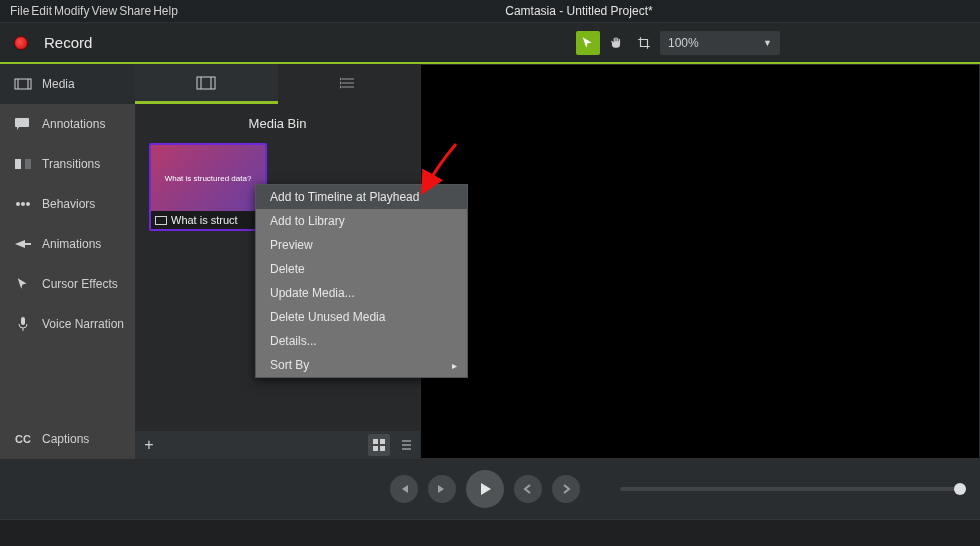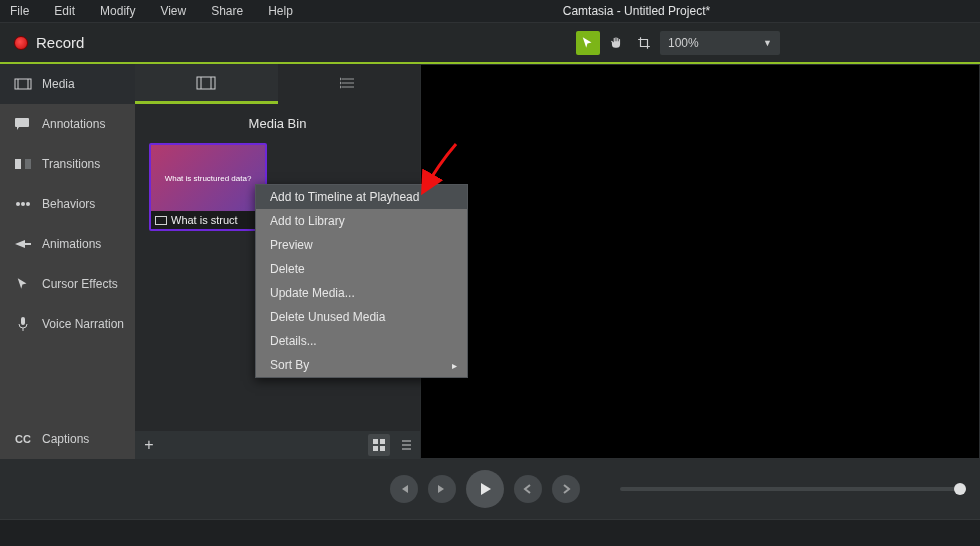--- a/index.html
+++ b/index.html
@@ -1,24 +1,24 @@
 <!DOCTYPE html>
 <html><head>
 <meta charset="utf-8">
 <style>
 * { box-sizing: border-box; margin: 0; padding: 0; font-family: -apple-system, "Segoe UI", Arial, sans-serif; }
 html, body { width: 980px; height: 546px; background: #1a1c1d; color: #cfd0d1; overflow: hidden; }
 
 .topbar { height: 22px; background: #1f2224; display: flex; align-items: center; font-size: 12px; }
-.menu { display: flex; gap: 25px; padding-left: 10px; }
+.menu { display: flex; gap: 2px; padding-left: 10px; }
 .menu span { color: #cfd0d1; cursor: pointer; }
 .title-wrap { flex: 1; text-align: center; color: #e2e3e4; font-size: 12px; }
 
 .toolbar { height: 40px; background: #252829; display: flex; align-items: center; border-top: 1px solid #2f3234; }
-.record { display: flex; align-items: center; gap: 8px; padding-left: 14px; font-size: 15px; color: #e8e8e8; }
+.record { display: flex; align-items: center; gap: 16px; padding-left: 14px; font-size: 15px; color: #e8e8e8; }
 .rec-dot { width: 14px; height: 14px; border-radius: 50%; background: radial-gradient(circle at 40% 40%, #ff4a4a, #c20d0d); border: 1px solid #7a0000; }
 .toolbar-right { margin-left: auto; display: flex; align-items: center; gap: 4px; padding-right: 200px; }
 .tool-btn { width: 24px; height: 24px; display: flex; align-items: center; justify-content: center; color: #d5d6d7; border-radius: 2px; cursor: pointer; }
 .tool-btn.active { background: #7cb518; color: #fff; }
 .zoom { width: 120px; height: 24px; background: #373b3d; display: flex; align-items: center; padding: 0 8px; font-size: 12px; border-radius: 2px; justify-content: space-between; }
 
 .green-line { height: 2px; background: #90c126; }
 
 .workspace { display: flex; height: 395px; background: #1f2224; }
 .sidebar { width: 135px; background: #404040; display: flex; flex-direction: column; }

